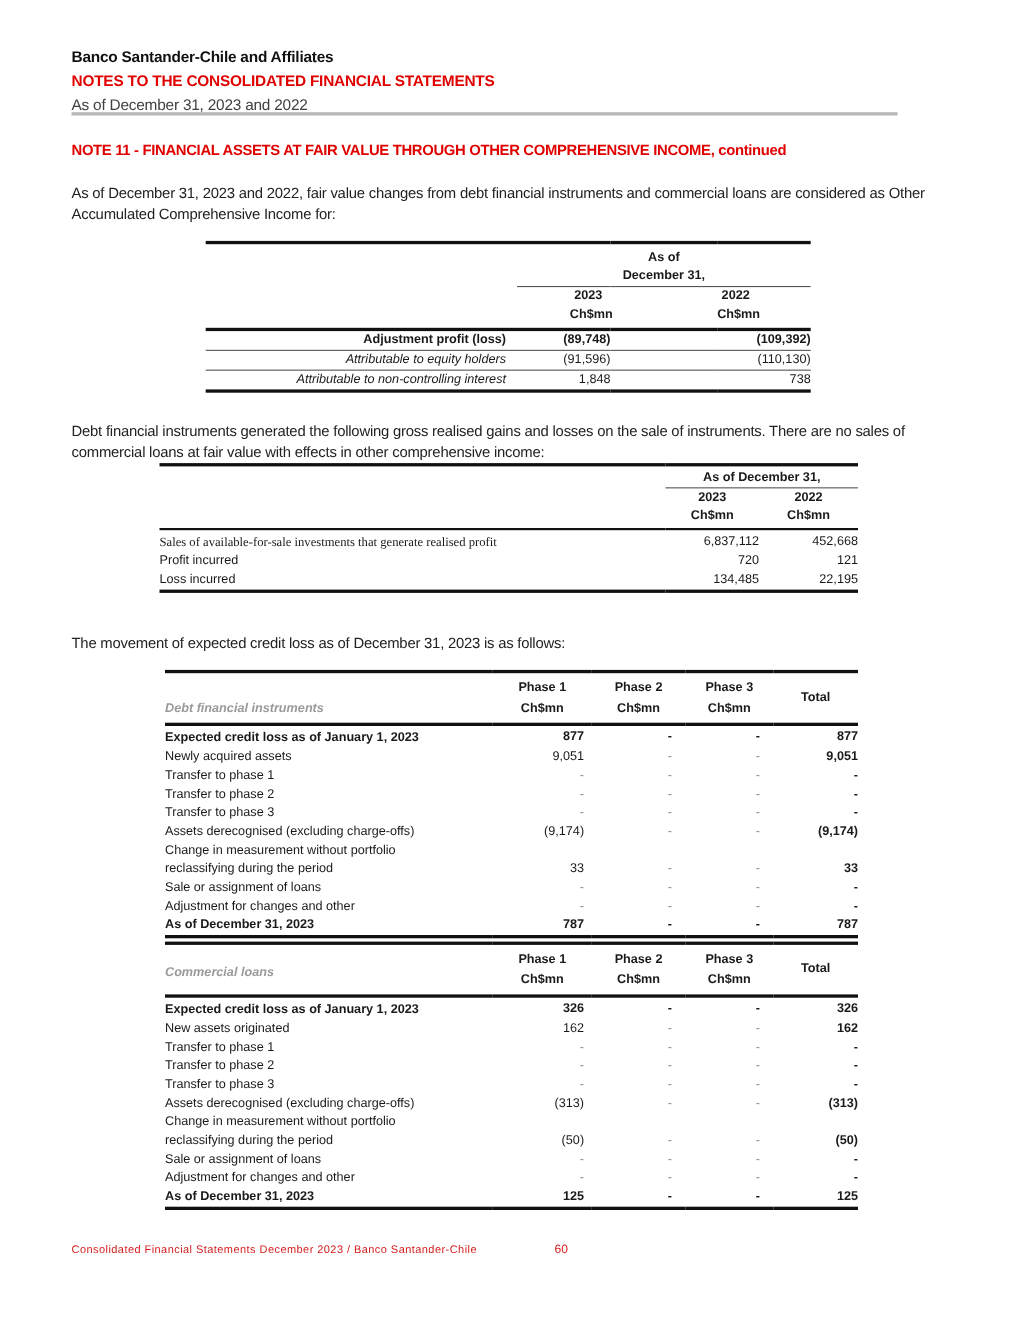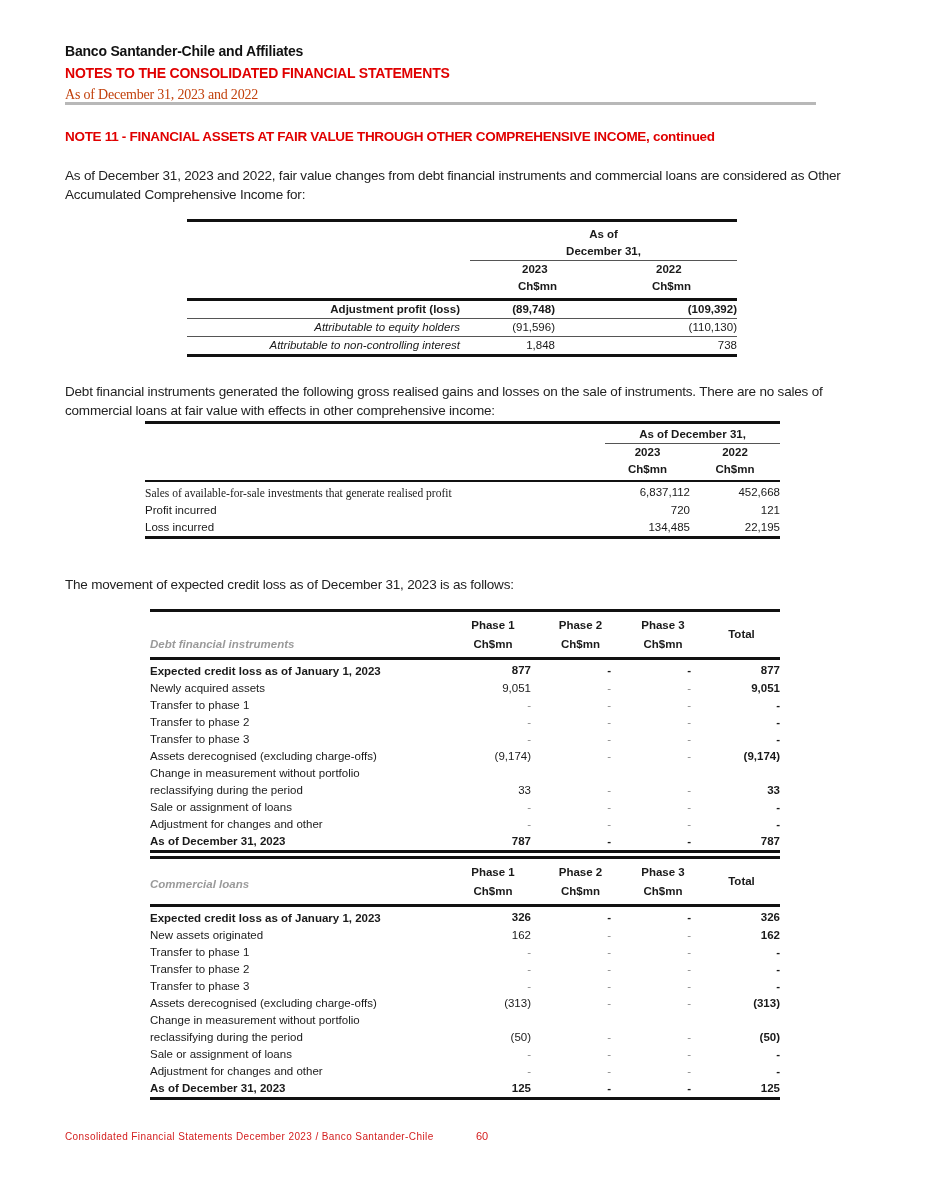--- a/index.html
+++ b/index.html
@@ -4,21 +4,21 @@
 <style>
   html, body { margin: 0; padding: 0; background: #ffffff; }
   body {
     width: 927px; height: 1200px; position: relative; overflow: hidden;
     font-family: "Liberation Sans", "DejaVu Sans", sans-serif;
     color: #1a1a1a;
   }
   .abs { position: absolute; }
   .hdr-company { left: 65px; top: 43px; font-size: 14px; font-weight: bold; color: #111; letter-spacing: -0.2px; }
   .hdr-notes { left: 65px; top: 65px; font-size: 14px; font-weight: bold; color: #e00000; letter-spacing: -0.2px; }
-  .hdr-date { left: 65px; top: 87px; font-size: 14px; color: #c2410c; letter-spacing: -0.2px; font-family: Liberation Serif, serif; }
+  .hdr-date { left: 65px; top: 87px; font-size: 14px; color: #404040; letter-spacing: -0.2px; }
   .hdr-rule { left: 65px; top: 102px; width: 751px; height: 3px; background: #b8b8b8; }
   .note-title { left: 65px; top: 129px; font-size: 13.5px; font-weight: bold; color: #e00000; letter-spacing: -0.3px; }
   .para { left: 65px; font-size: 13.5px; line-height: 19px; color: #222; width: 800px; letter-spacing: -0.2px; }
 
   table { border-collapse: collapse; position: absolute; font-size: 11.5px; color: #1a1a1a; }
   td, th { padding: 0; font-weight: normal; }
   .num { text-align: right; }
   .ctr { text-align: center; }
   .b { font-weight: bold; }
   .i { font-style: italic; }
@@ -34,21 +34,21 @@
   
   #t2 { left: 145px; top: 421px; width: 635px; }
   #t2 td { height: 17px; line-height: 17px; }
   
   .phase { left: 150px; width: 630px; }
   .phase td { height: 17px; line-height: 17px; }
   #t3 { top: 609px; }
   #t4 { top: 856px; }
 
   .footer { left: 65px; top: 1131px; font-size: 10px; color: #d42020; letter-spacing: 0.4px; }
-  .pageno { left: 476px; top: 1130px; font-size: 11px; color: #d42020; }
+  .pageno { left: 504px; top: 1130px; font-size: 11px; color: #d42020; }
 </style>
 </head>
 <body>
 
 <div class="abs hdr-company">Banco Santander-Chile and Affiliates</div>
 <div class="abs hdr-notes">NOTES TO THE CONSOLIDATED FINANCIAL STATEMENTS</div>
 <div class="abs hdr-date">As of December 31, 2023 and 2022</div>
 <div class="abs hdr-rule"></div>
 
 <div class="abs note-title">NOTE 11 - FINANCIAL ASSETS AT FAIR VALUE THROUGH OTHER COMPREHENSIVE INCOME, continued</div>

